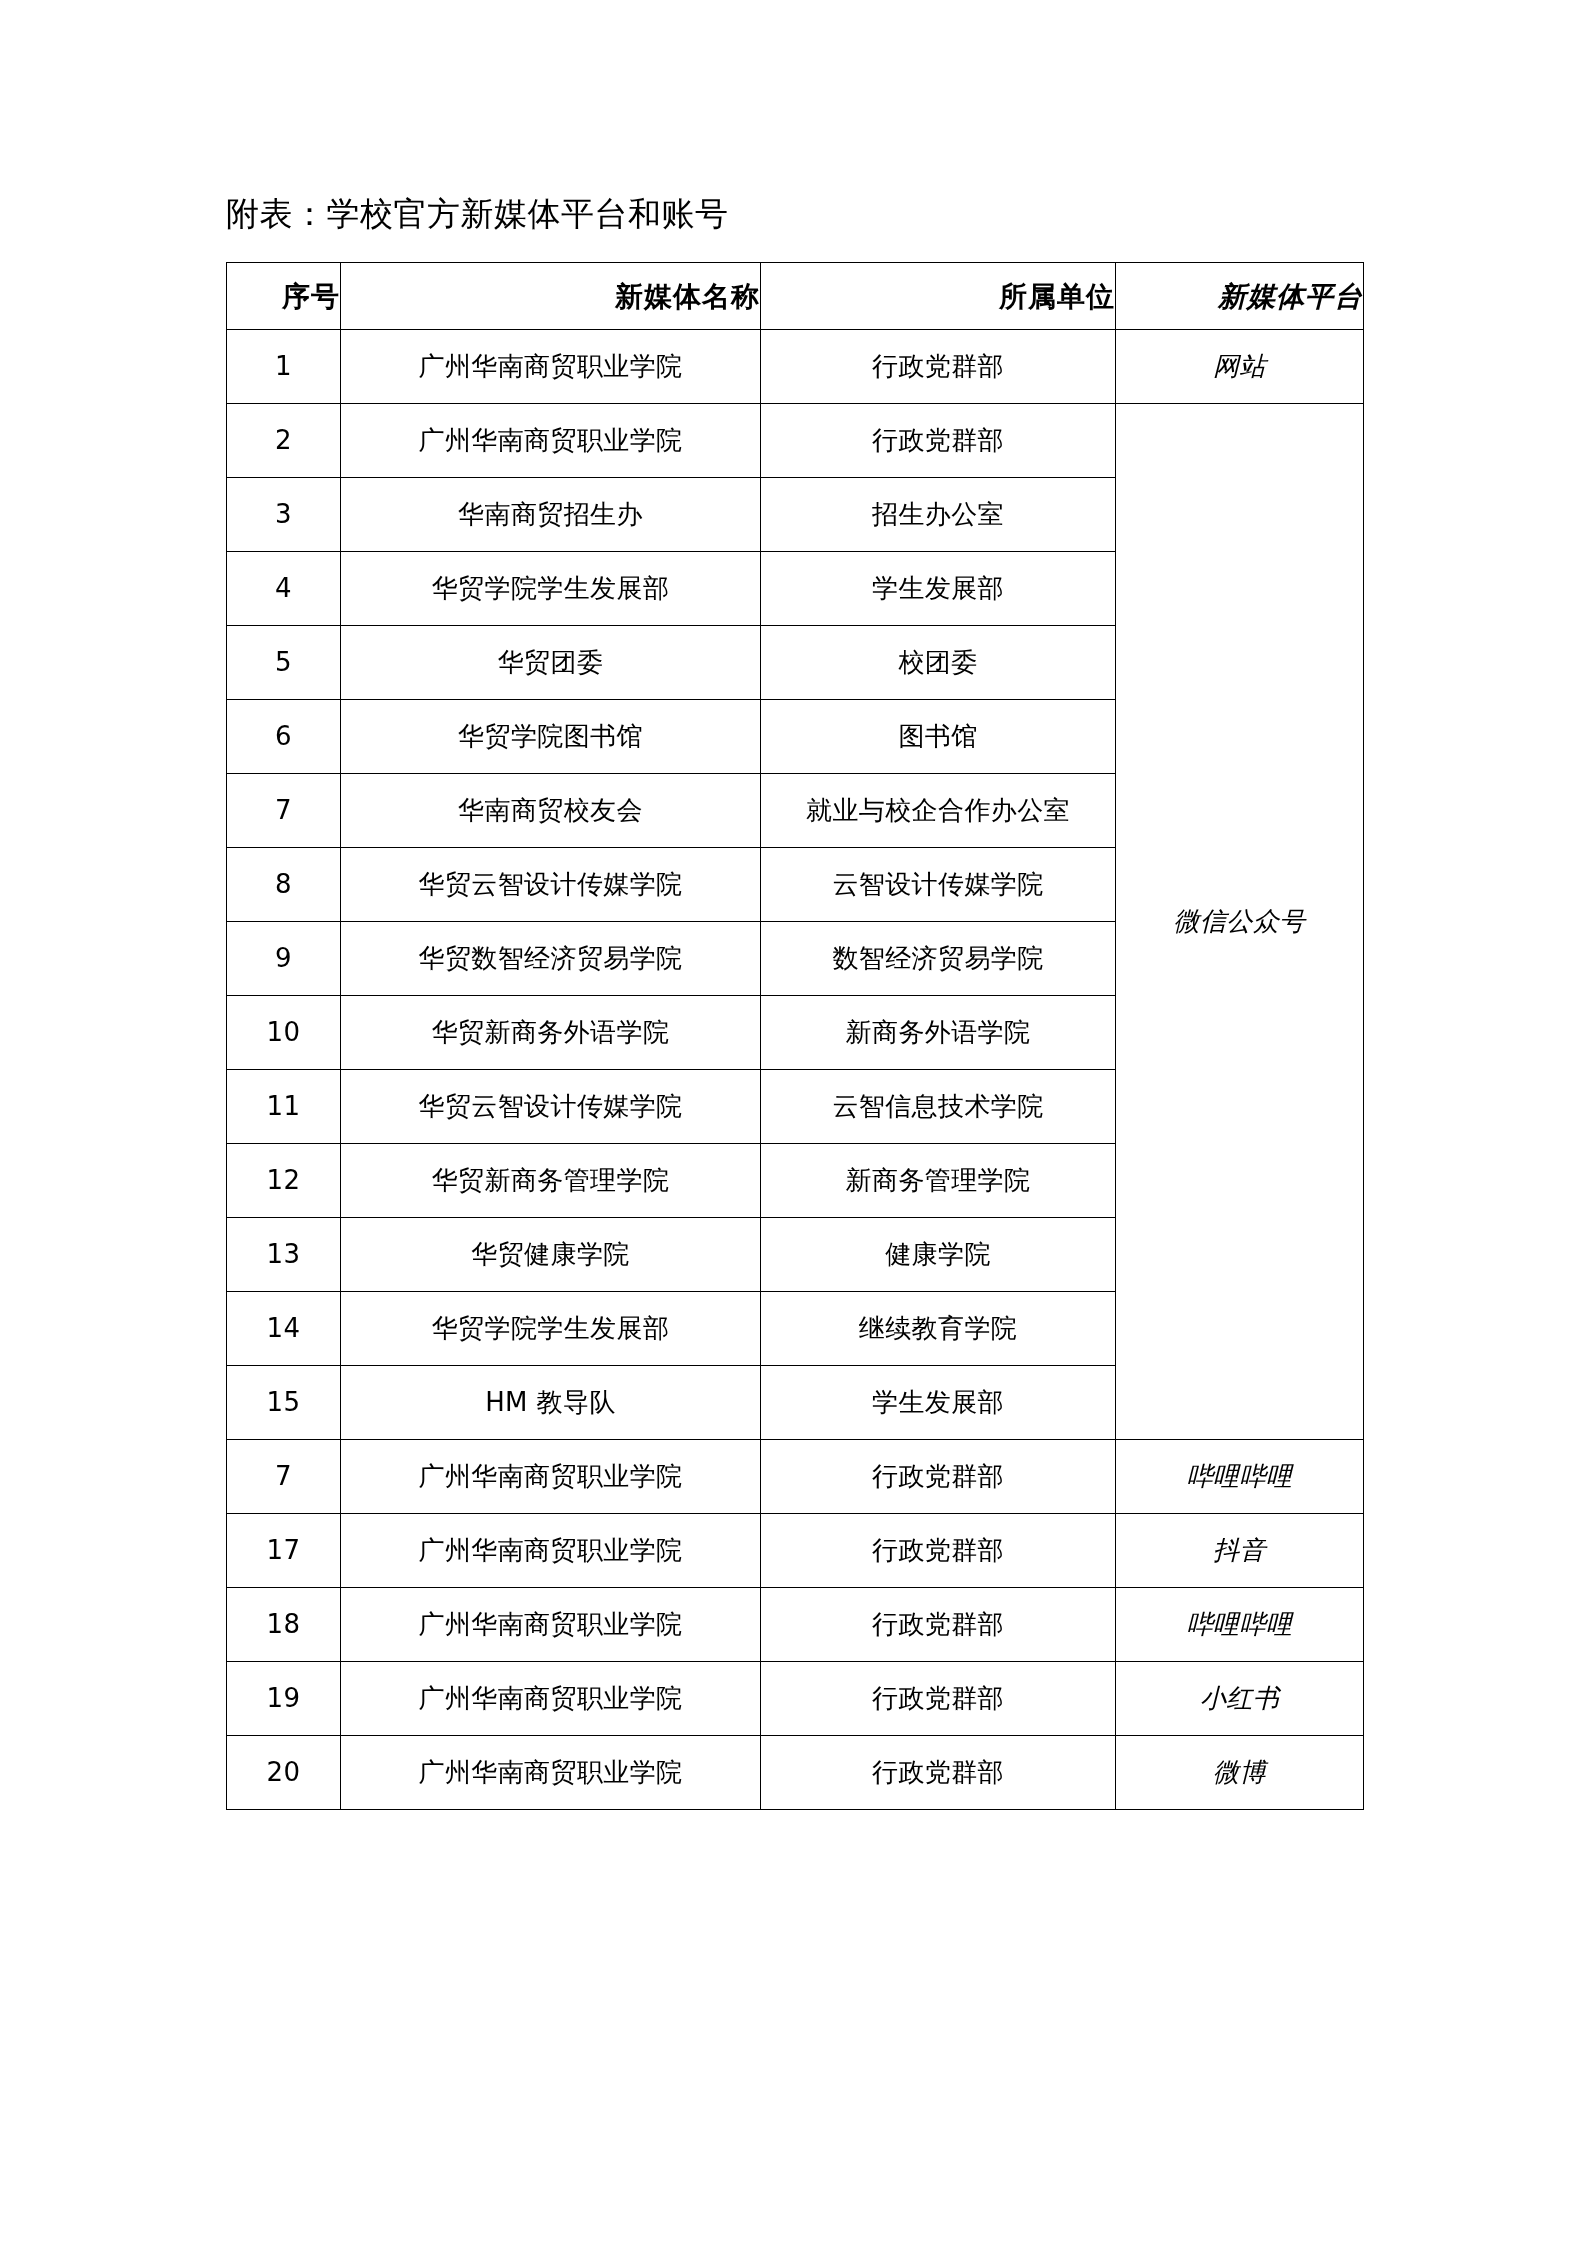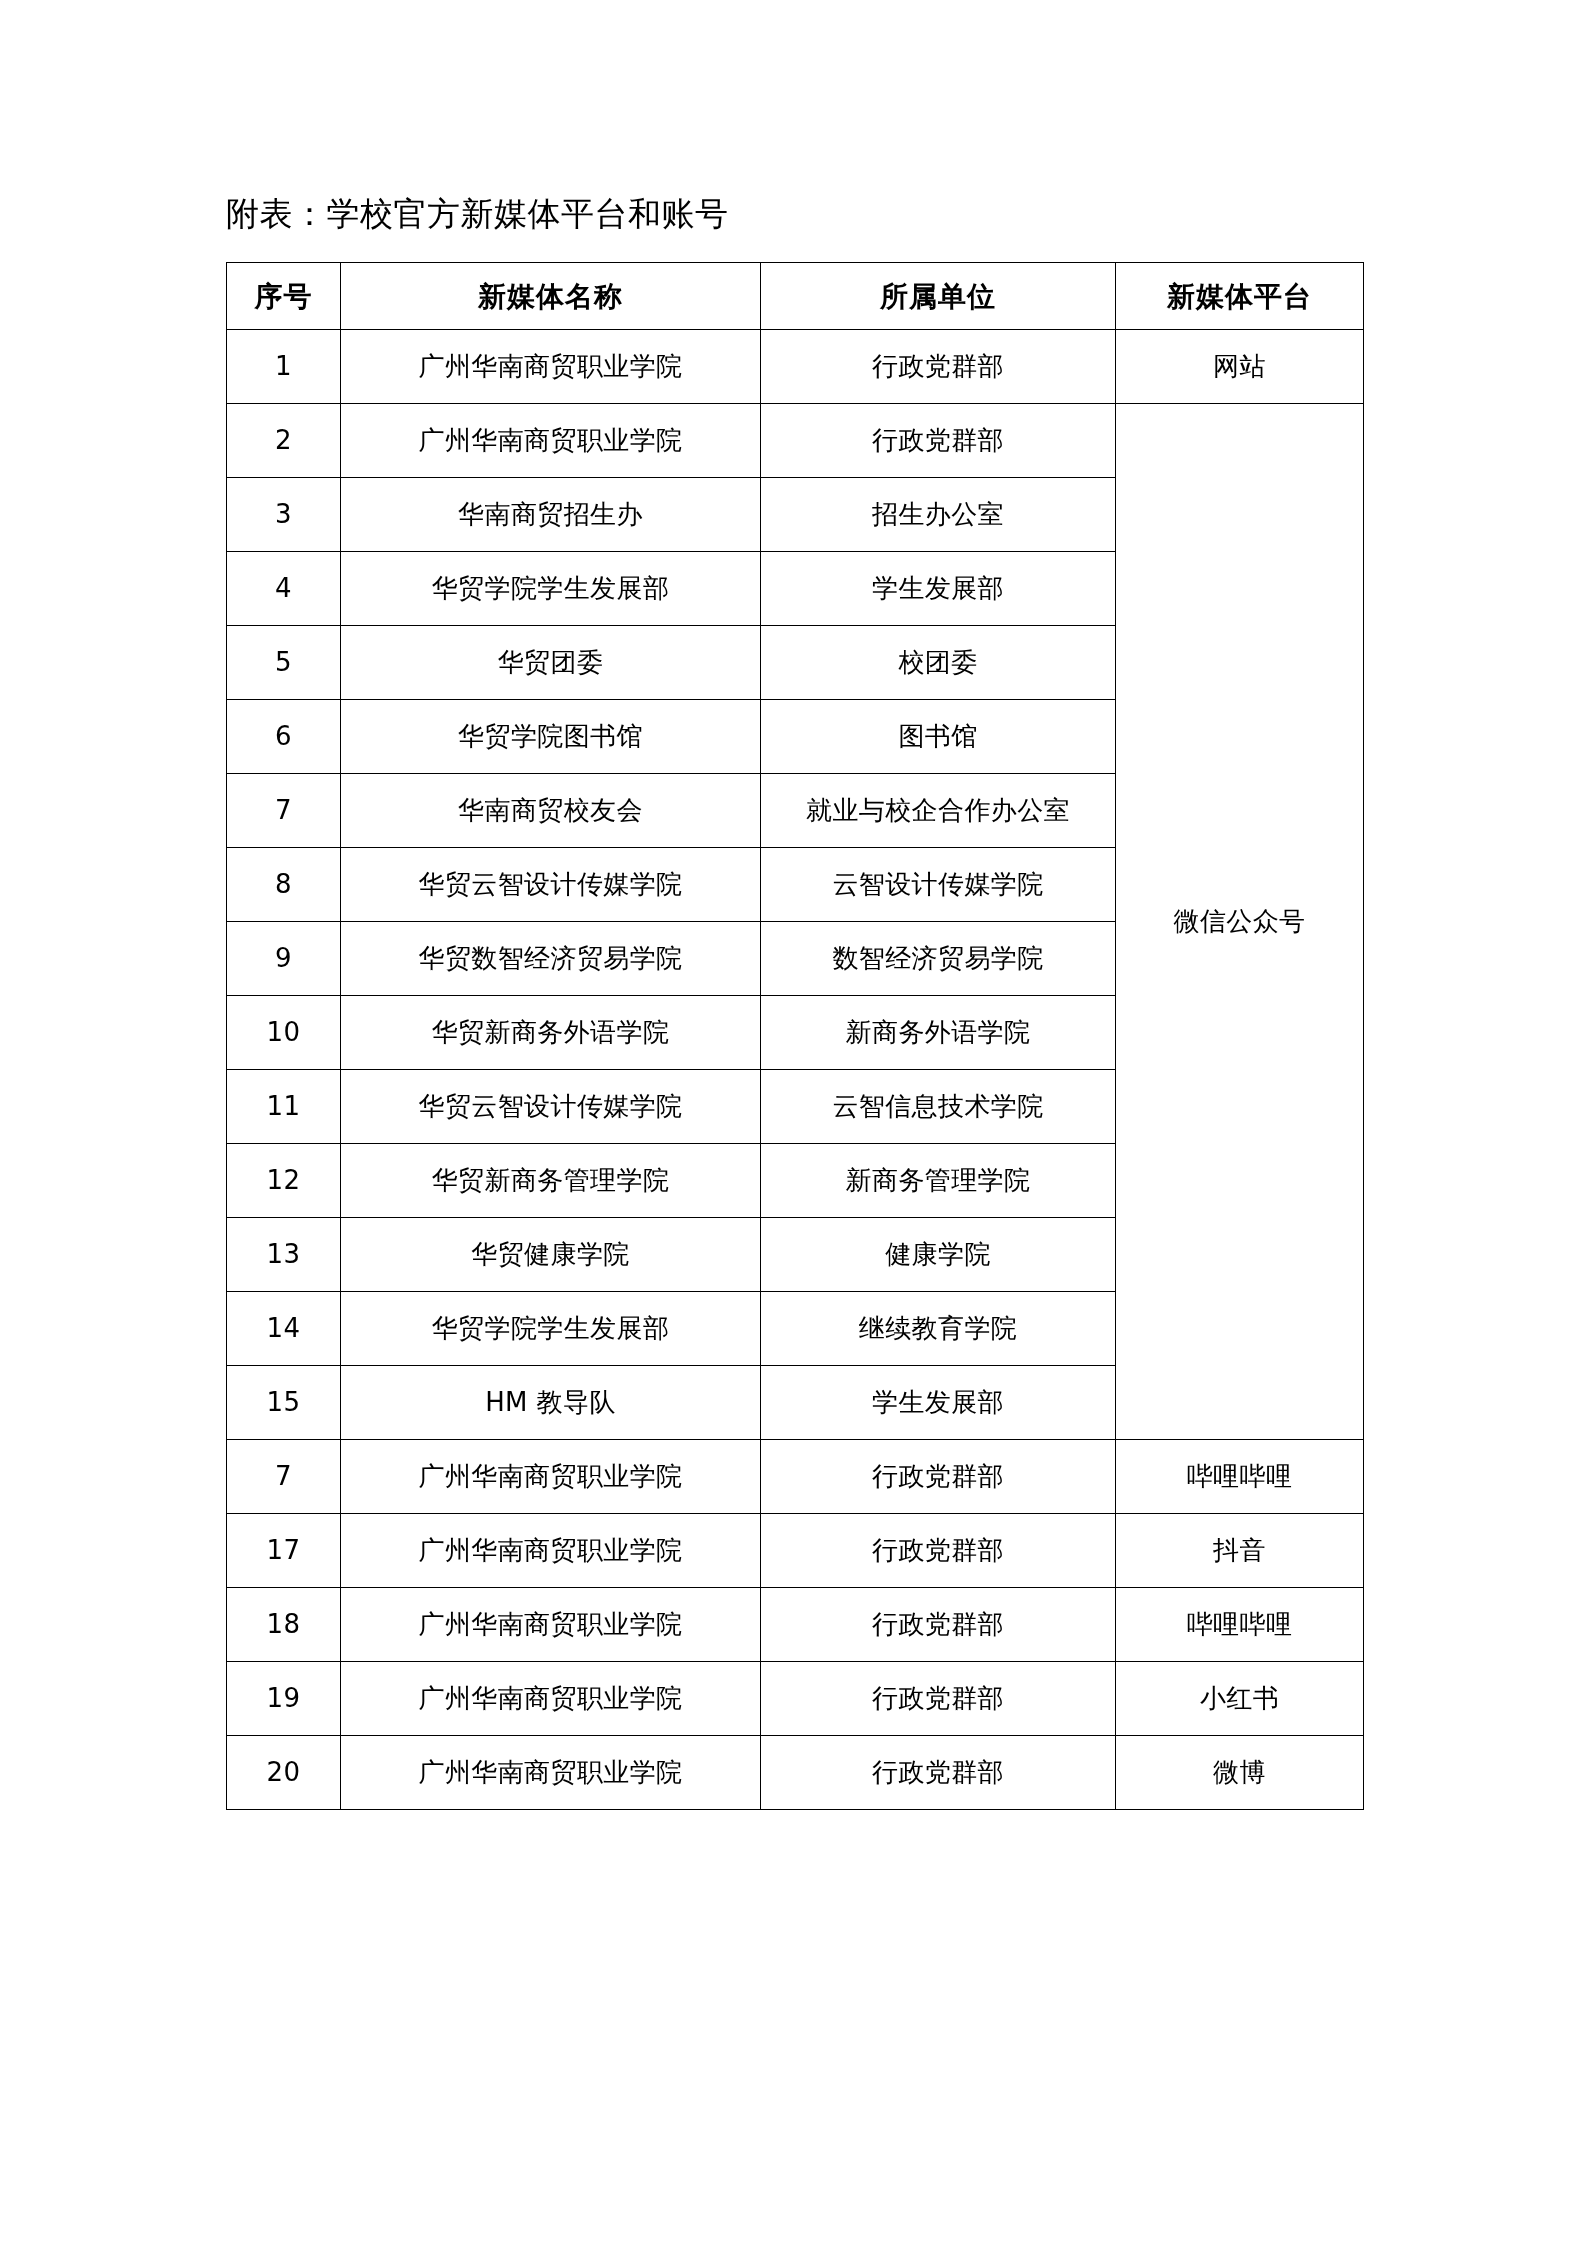--- a/index.html
+++ b/index.html
@@ -58,29 +58,31 @@
     line-height: 1.25;
     font-weight: 400;
     letter-spacing: 0.4px;
   }
 
   table.media-table thead th {
     height: 66px;
     font-size: 28px;
     font-weight: 700;
     letter-spacing: 1px;
+    text-align: right;
   }
 
   table.media-table tbody td {
     height: 73px;
   }
 
   td.platform-cell,
   th.col-platform {
     letter-spacing: 0.4px;
+    font-style: italic;
   }
 
   .col-idx   { width: 114px; }
   .col-name  { width: 420px; }
   .col-unit  { width: 355px; }
   .col-plat  { width: 248px; }
 
   .idx-cell {
     font-size: 27px;
   }

